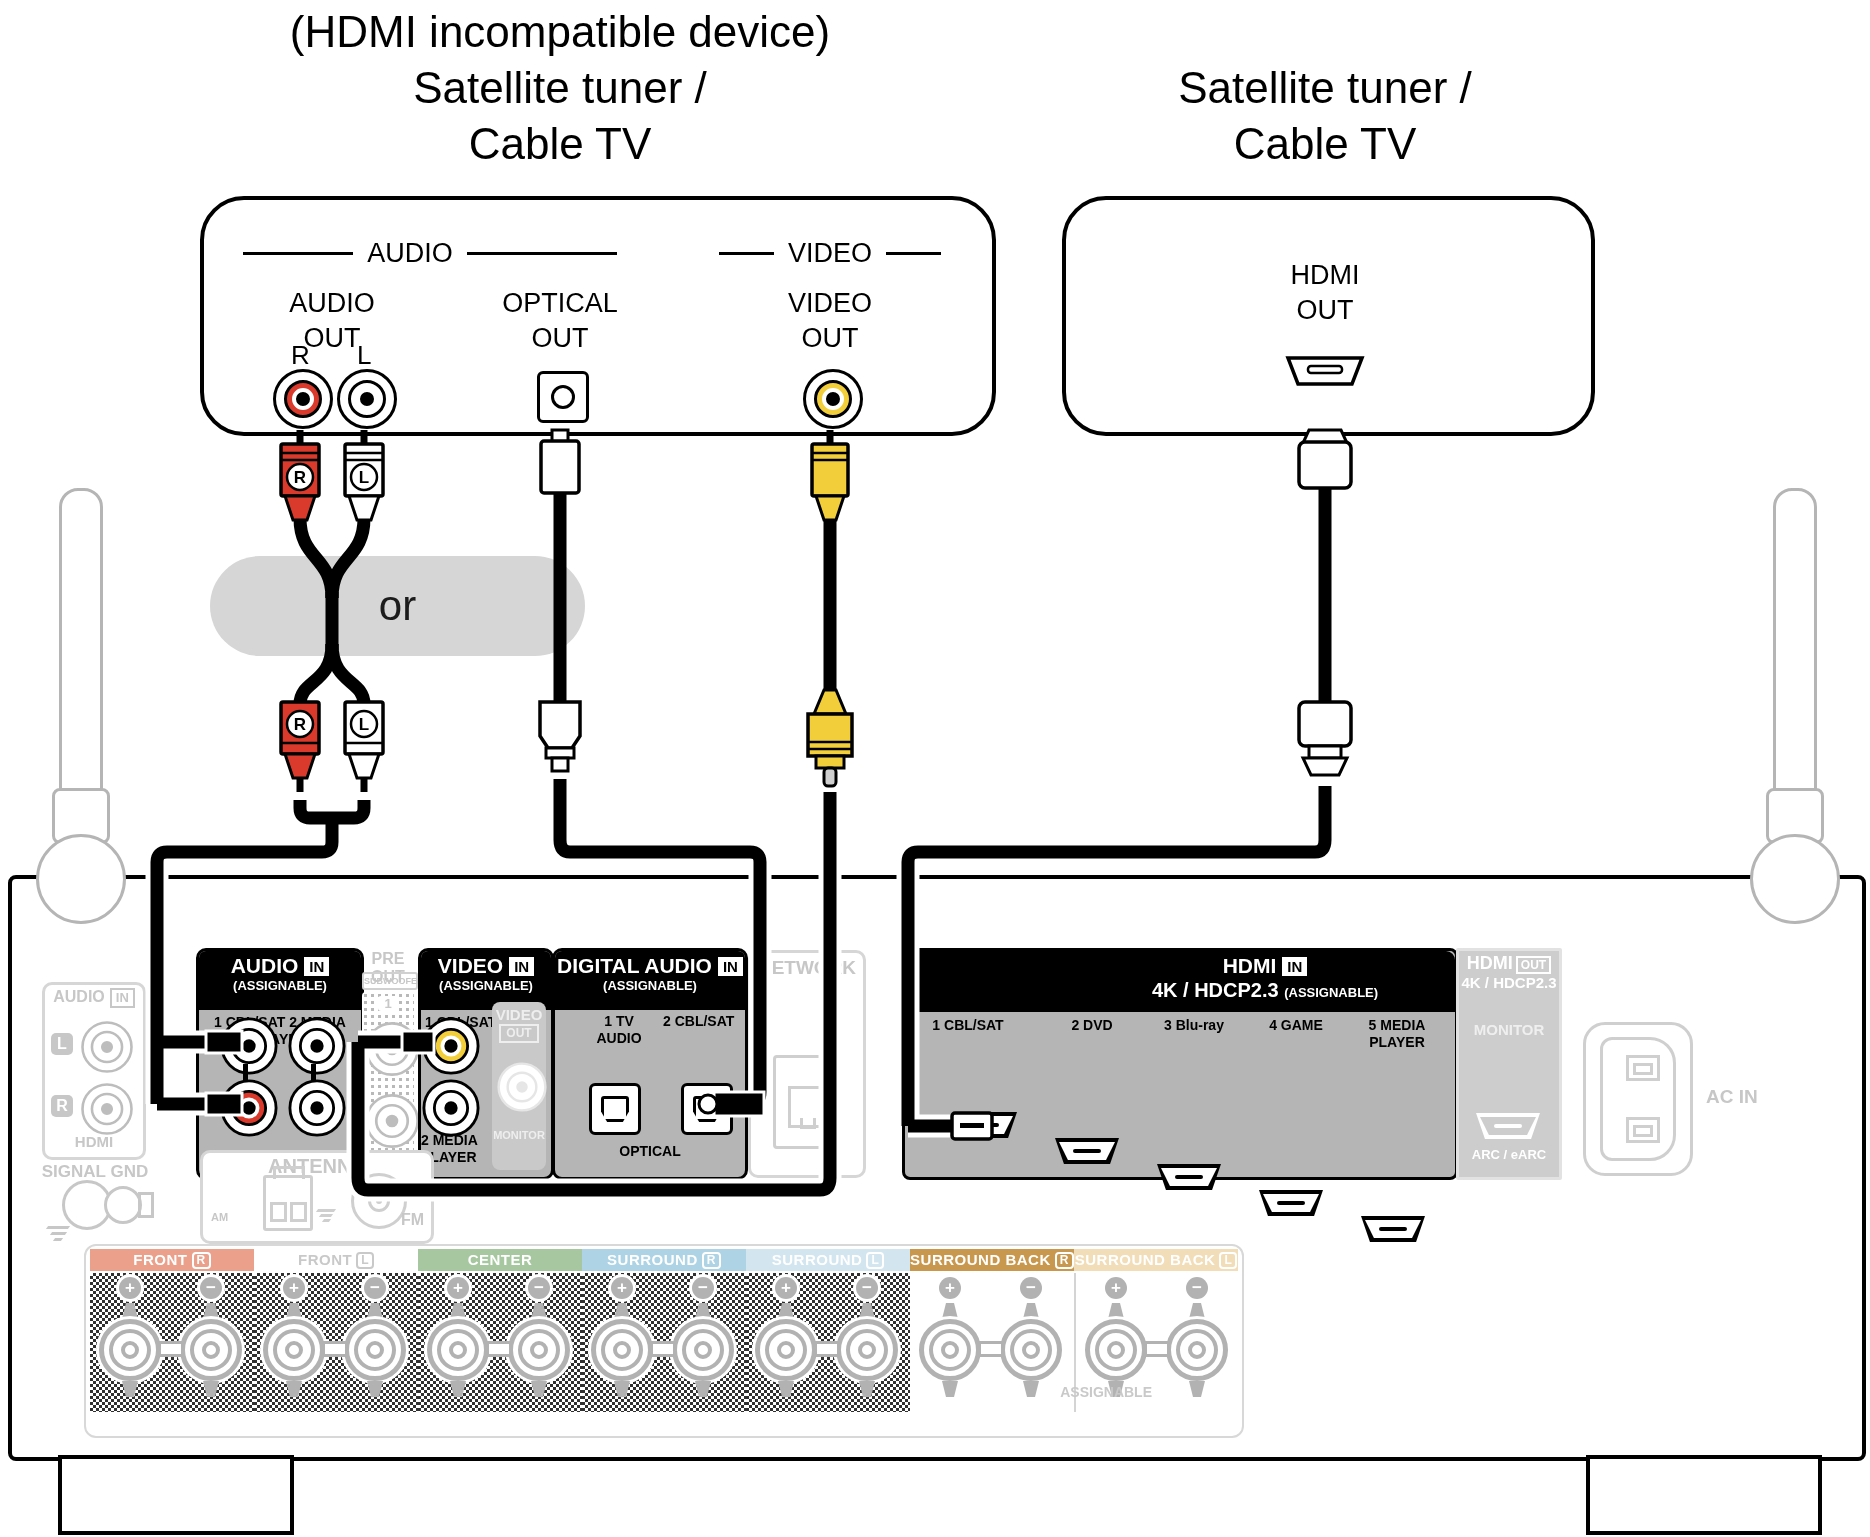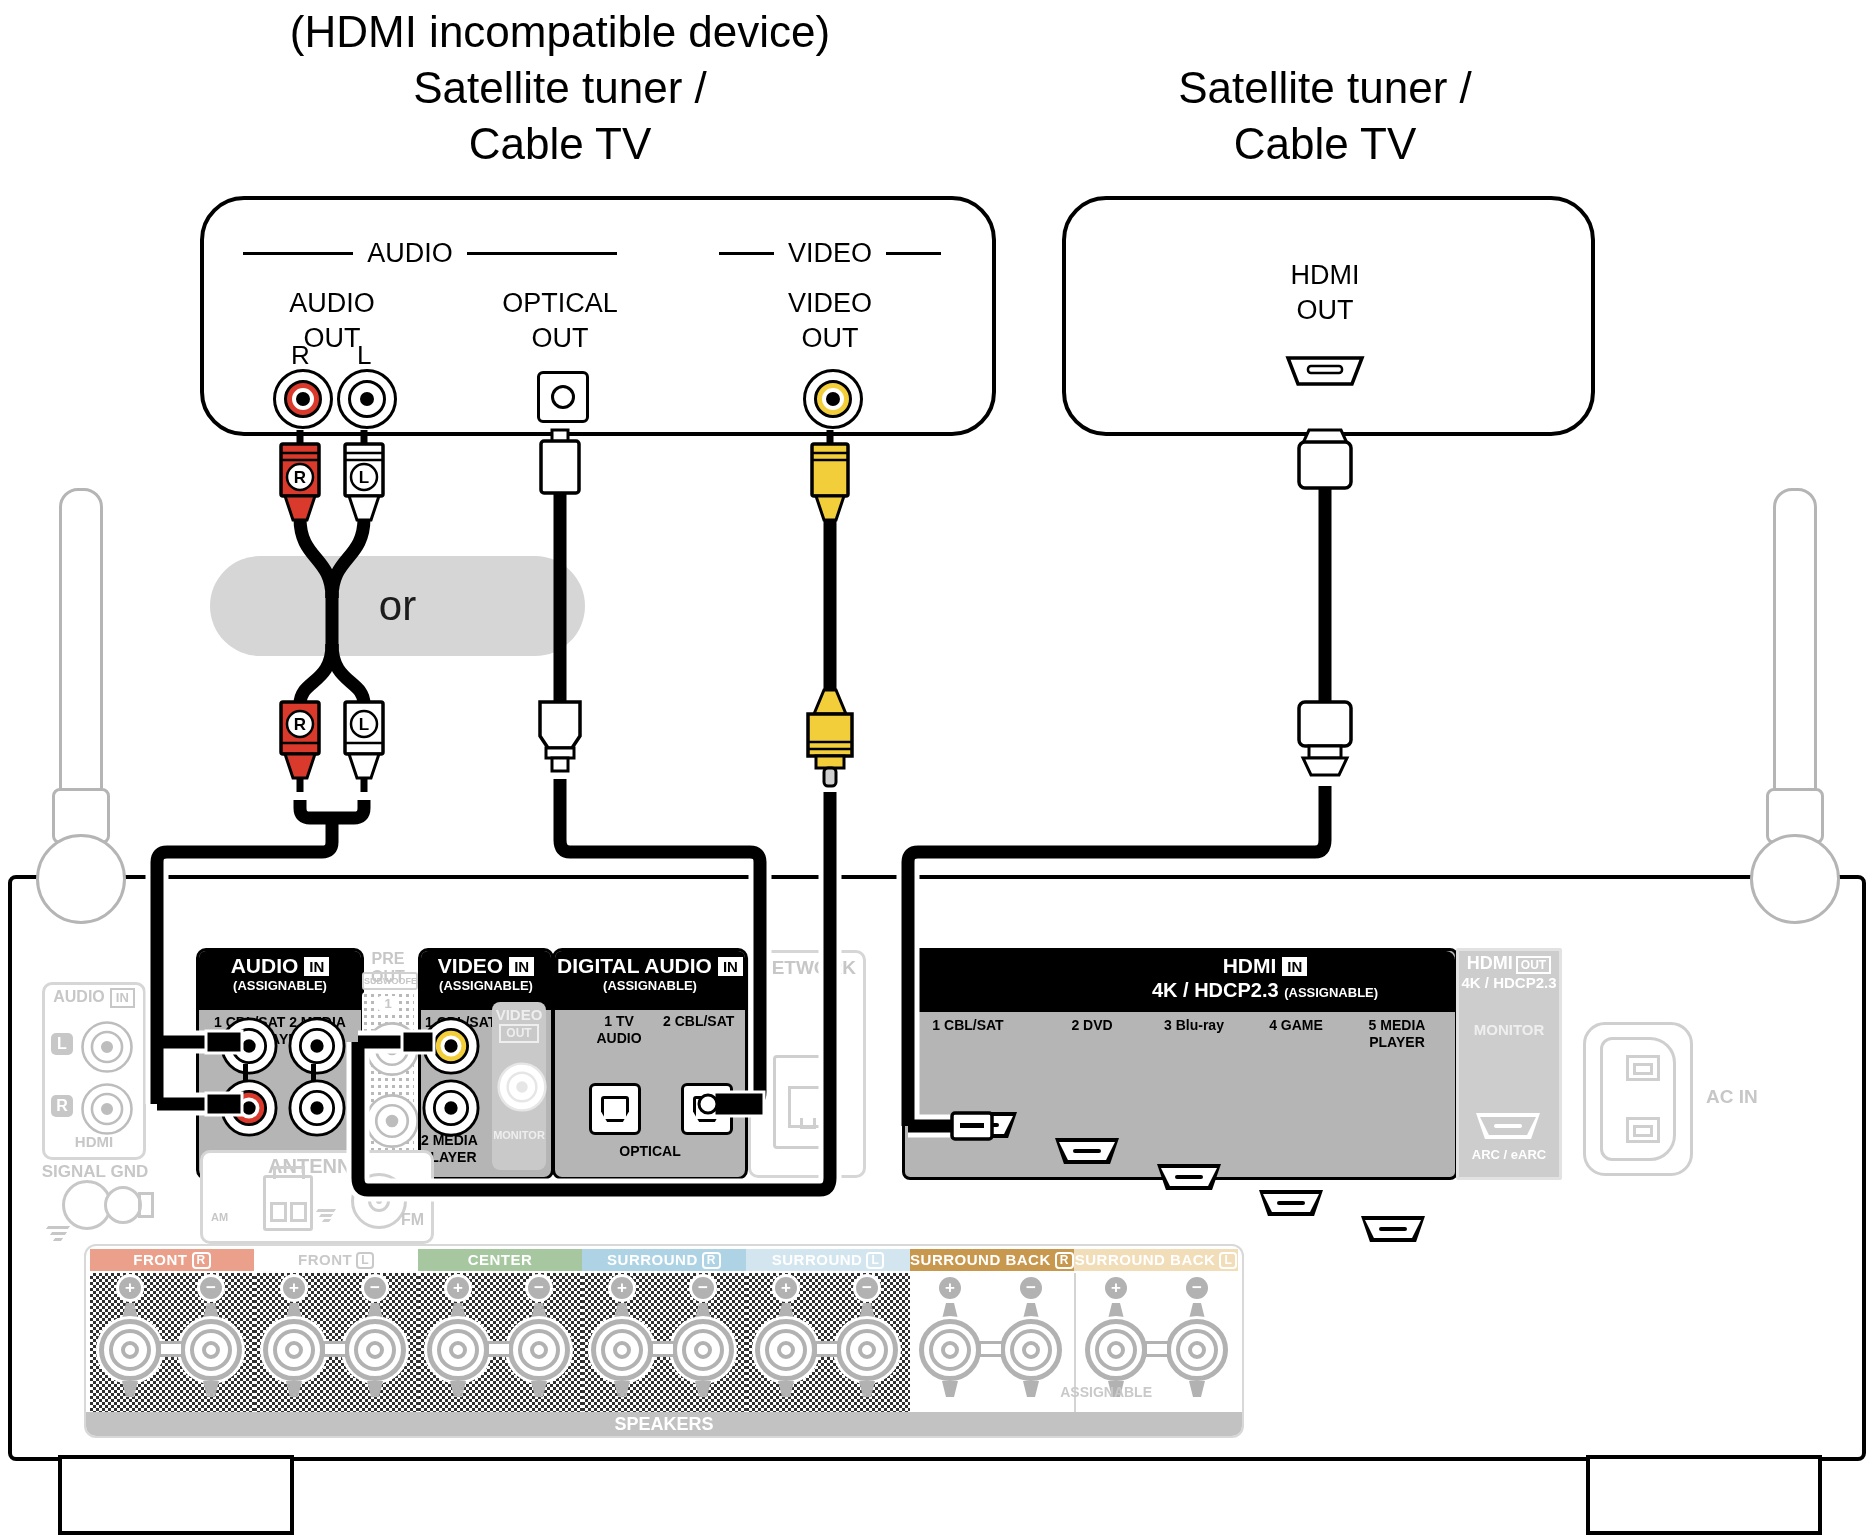--- a/index.html
+++ b/index.html
@@ -486,21 +486,20 @@
             <div class="stem" style="left:113px;top:30px;"></div>
           <div class="post" style="left:9px;top:46px;"></div>
           <div class="post" style="left:90px;top:46px;"></div>
           <div class="postbar" style="left:68px;top:68px;"></div>
           <div class="stem dn" style="left:32px;top:108px;"></div>
             <div class="stem dn" style="left:113px;top:108px;"></div>
         </div>
       </div>
     </div>
     <div class="abs" style="right:90px;top:138px;color:#c9c9c9;font-weight:bold;font-size:14px;">ASSIGNABLE</div>
-    <div id="sp-banner">SPEAKERS</div>
   </div>
 
   <div class="abs foot" style="left:58px;top:1455px;width:228px;height:72px;"></div>
   <div class="abs foot" style="left:1586px;top:1455px;width:228px;height:72px;"></div>
 
   <svg class="abs" style="left:0;top:0;" width="1870" height="1537" viewBox="0 0 1870 1537">
 
     <g stroke="#fff" stroke-width="23" fill="none">
       <path d="M300,800 L300,808 Q300,818 310,818 L354,818 Q364,818 364,808 L364,800 M332,818 L332,842 Q332,852 322,852 L167,852 Q157,852 157,862 L157,1104 M157,1042 L224,1042 M157,1104 L224,1104"></path>
       <path d="M560,779 L560,840 Q560,852 570,852 L750,852 Q760,852 760,862 L760,1092 Q760,1104 748,1104 L716,1104"></path>

